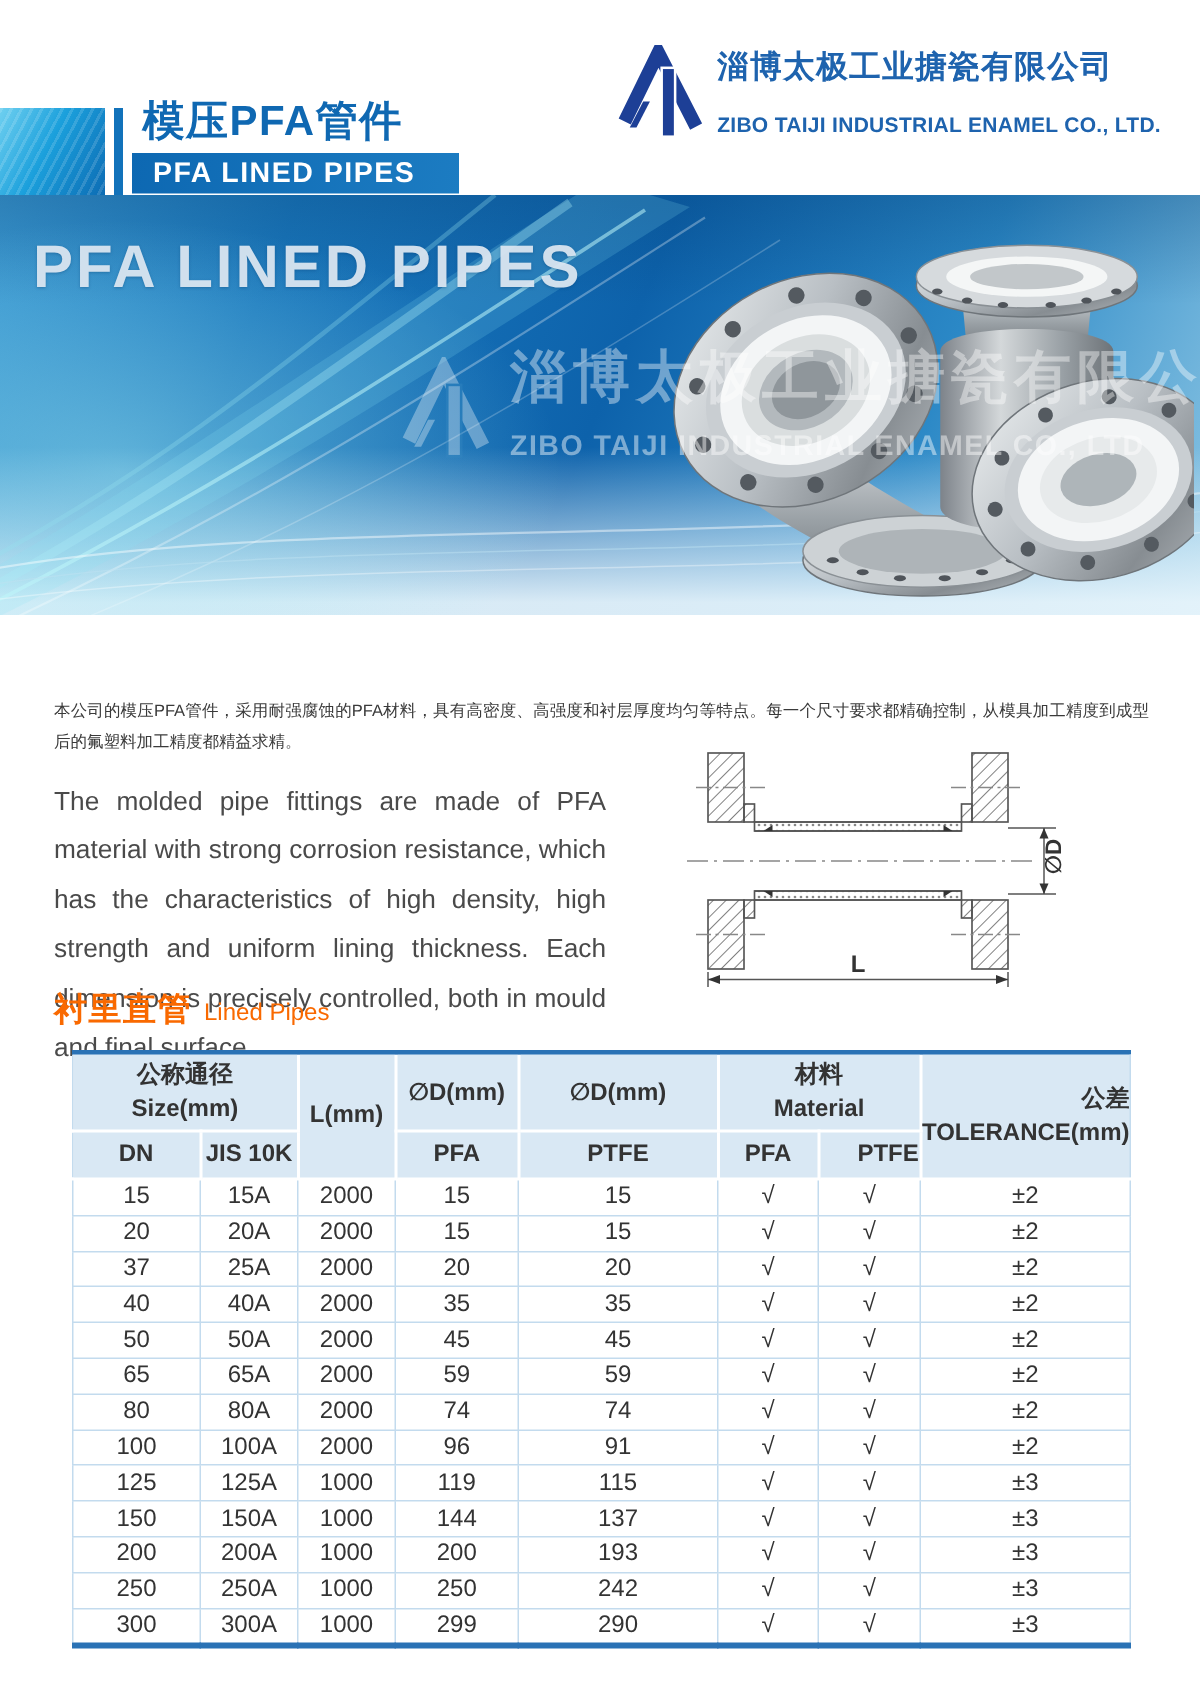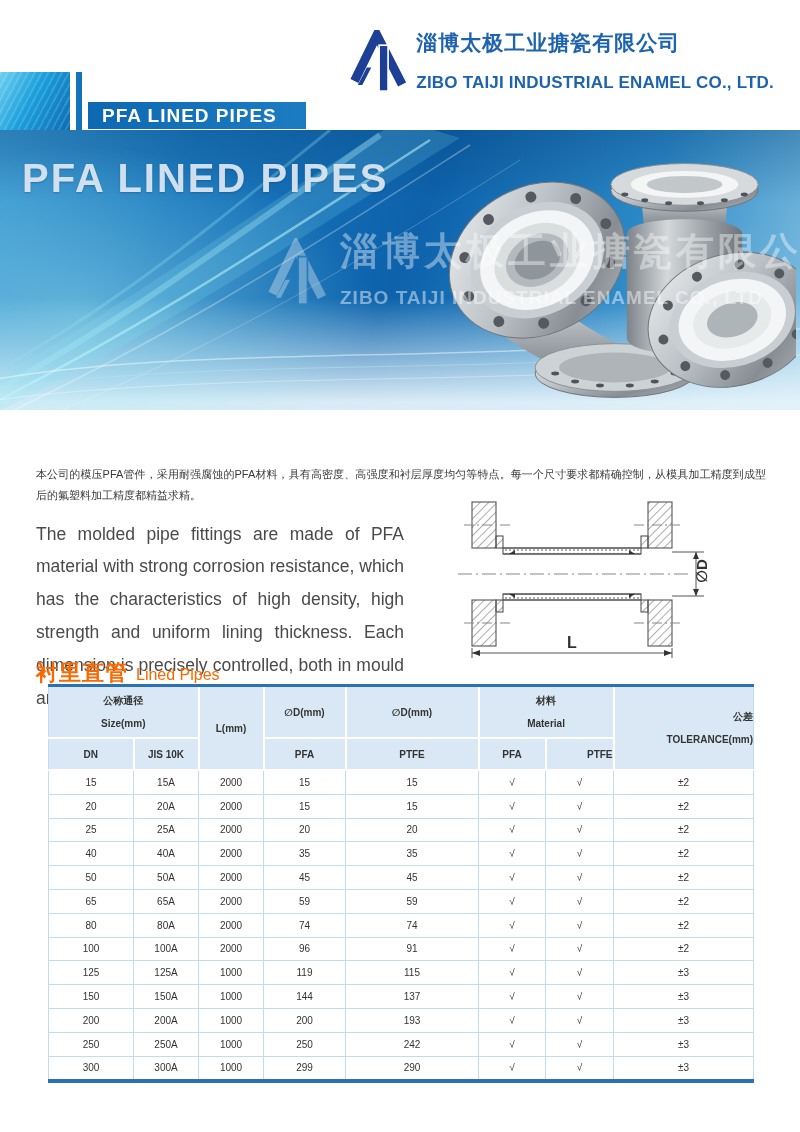--- a/index.html
+++ b/index.html
@@ -4,21 +4,21 @@
 <style>
   html,body{margin:0;padding:0;background:#fff;}
   body{width:800px;font-family:"Liberation Sans","DejaVu Sans",sans-serif;}
   .page{position:relative;width:800px;height:1132px;background:#fff;overflow:hidden;}
 
   
   .brand{position:absolute;top:30px;right:26px;display:flex;align-items:center;gap:10px;}
   .brand .logo{width:56px;height:64px;}
   .brand-text{display:flex;flex-direction:column;line-height:1.15;}
   .company-zh{font-size:21px;font-weight:bold;color:#1e63ae;letter-spacing:1px;white-space:nowrap;}
-  .company-en{font-size:17px;font-weight:bold;color:#1e63ae;letter-spacing:.2px;white-space:nowrap;margin-top:18px;}
+  .company-en{font-size:14px;font-weight:bold;color:#1e63ae;letter-spacing:.2px;white-space:nowrap;margin-top:18px;}
 
   
   .deco-block{position:absolute;left:0;top:72px;width:70px;height:58px;
     background:linear-gradient(118deg,#6fd0f0 0%,#1ba0dc 45%,#0c6cb4 100%);}
   .deco-block::after{content:"";position:absolute;inset:0;
     background:repeating-linear-gradient(118deg,rgba(255,255,255,.14) 0 2px,rgba(255,255,255,0) 2px 6px);}
   .vbar{position:absolute;left:76px;top:72px;width:6px;height:58px;background:#1272ba;}
   .page-title-zh{position:absolute;left:95px;top:62px;font-size:28px;font-weight:bold;color:#0f68b2;letter-spacing:1px;}
   .subbar{position:absolute;left:88px;top:102px;width:204px;height:27px;line-height:27px;
     background:linear-gradient(100deg,#0d68b2,#1c7cc2);color:#fff;font-size:19px;font-weight:bold;
@@ -46,22 +46,22 @@
   .intro-en{position:absolute;left:36px;top:500px;width:368px;font-size:17.5px;color:#4a4a4a;
     line-height:1.88;text-align:justify;}
   .drawing{position:absolute;left:452px;top:496px;width:260px;height:168px;}
 
   
   .section-title{position:absolute;left:36px;top:658px;font-size:22px;color:#f96900;white-space:nowrap;}
   .section-title .zh{font-weight:bold;letter-spacing:1px;}
   .section-title .en{font-weight:bold;font-size:16px;margin-left:8px;font-weight:normal;}
 
   
-  table.spec{position:absolute;left:48px;top:684px;width:705px;border-collapse:collapse;table-layout:fixed;
-    border-top:3px solid #2a72b5;border-bottom:4px solid #2a72b5;font-size:10px;color:#333;}
+  table.spec{position:absolute;left:48px;top:700px;width:705px;border-collapse:collapse;table-layout:fixed;
+    border-top:3px solid #2a72b5;border-bottom:4px solid #2a72b5;font-size:16px;color:#333;}
   table.spec th{background:#d9e8f4;font-weight:bold;border:2px solid #fff;border-top:none;text-align:center;
     padding:0;vertical-align:middle;}
   table.spec th .l1{line-height:24px;}
   table.spec th .l2{line-height:22px;}
   table.spec thead tr.r1 th{height:50px;}
   table.spec thead tr.r2 th{height:30px;}
   table.spec td{border:1px solid #c3dbee;text-align:center;height:22.8px;padding:0;background:#fff;}
   table.spec th:first-child{border-left:1px solid #c3dbee;}
   table.spec th:last-child{border-right:1px solid #c3dbee;text-align:right;}
 </style>
@@ -77,20 +77,21 @@
       <rect x="52" y="26" width="16" height="82" fill="#1d3f96" stroke="#ffffff" stroke-width="3"></rect>
     </svg>
     <div class="brand-text">
       <div class="company-zh">淄博太极工业搪瓷有限公司</div>
       <div class="company-en">ZIBO TAIJI INDUSTRIAL ENAMEL CO., LTD.</div>
     </div>
   </div>
 
   <div class="deco-block"></div>
   <div class="vbar"></div>
+  <div class="page-title-zh">模压PFA管件</div>
   <div class="subbar">PFA LINED PIPES</div>
 
   <div class="hero">
     <svg class="hero-waves" viewBox="0 0 800 280" preserveAspectRatio="none">
       <path d="M-40,300 C150,210 280,120 460,8 L400,-10 C240,90 90,200 -40,268 Z" fill="rgba(140,230,242,.18)"></path>
       <path d="M-40,290 C140,200 260,120 430,10" fill="none" stroke="rgba(190,245,250,.55)" stroke-width="2.5"></path>
       <path d="M-40,305 C160,215 290,130 470,15" fill="none" stroke="rgba(255,255,255,.30)" stroke-width="1.5"></path>
       <path d="M-30,275 C120,195 230,110 380,5" fill="none" stroke="rgba(170,235,245,.35)" stroke-width="6"></path>
       <path d="M-40,320 C190,235 330,150 520,30" fill="none" stroke="rgba(255,255,255,.22)" stroke-width="1"></path>
       <path d="M-40,260 C100,190 200,105 330,0" fill="none" stroke="rgba(150,225,240,.30)" stroke-width="3"></path>
@@ -321,21 +322,21 @@
           <td>20</td>
           <td>20A</td>
           <td>2000</td>
           <td>15</td>
           <td>15</td>
           <td>√</td>
           <td>√</td>
           <td>±2</td>
         </tr>
         <tr>
-          <td>25</td>
+          <td>37</td>
           <td>25A</td>
           <td>2000</td>
           <td>20</td>
           <td>20</td>
           <td>√</td>
           <td>√</td>
           <td>±2</td>
         </tr>
         <tr>
           <td>40</td>

